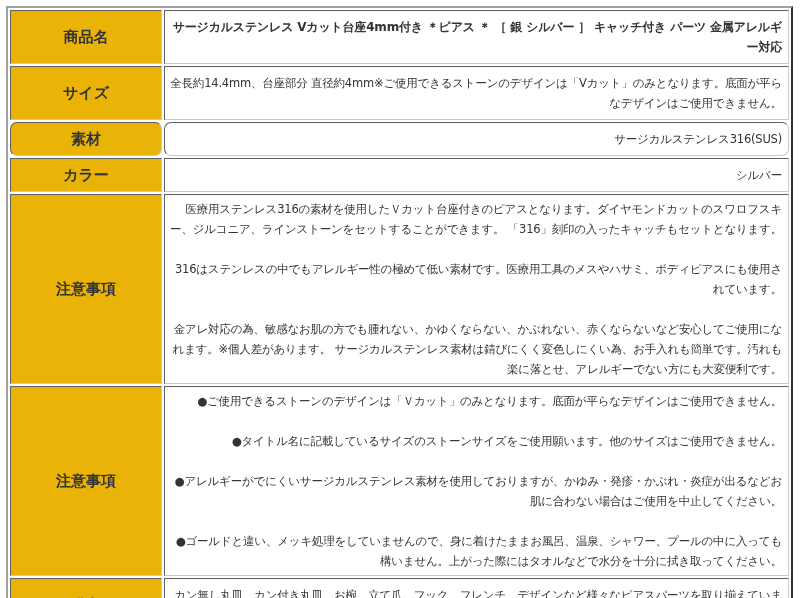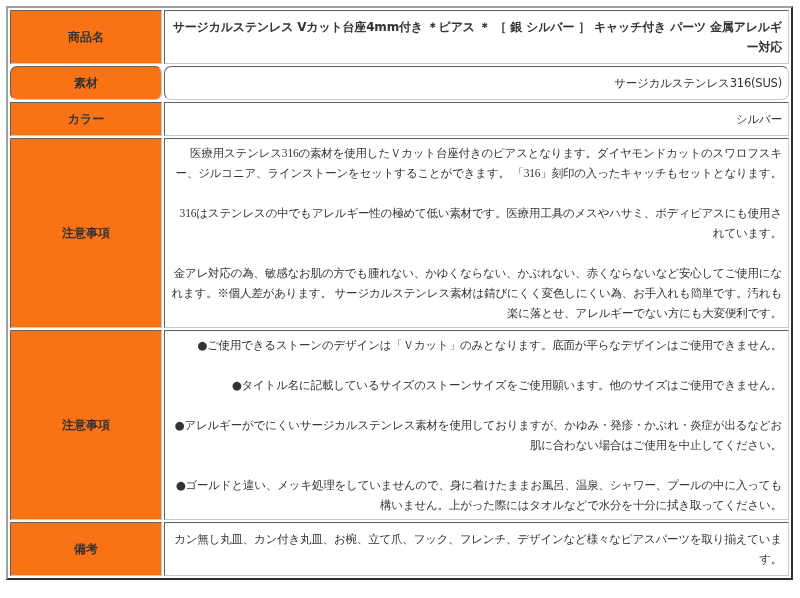--- a/index.html
+++ b/index.html
@@ -20,53 +20,59 @@
   }
   .spec-table td {
     border-style: solid;
     border-width: 1px;
     border-color: #606060 #c8c8c8 #c8c8c8 #606060;
     vertical-align: middle;
     line-height: 20px;
   }
   .label-cell {
     width: 148px;
-    background: #f97316;
+    background: #eab308;
     text-align: center;
     font-weight: bold;
     color: #333333;
-    font-size: 12px;
+    font-size: 15px;
   }
   .value-cell {
     background: #ffffff;
     padding: 4px 6px 4px 5px;
     text-align: right;
     font-size: 11.5px;
     letter-spacing: -0.2px;
   }
   .value-cell.bold { font-weight: bold; font-size: 12px; }
   .para { margin: 0; }
   .para + .para { margin-top: 20px; }
   .row-title td { height: 44px; }
   .row-size td { height: 44px; }
   .row-material td { height: 24px; border-radius: 7px; }
   .row-color td { height: 24px; }
-  .row-desc td { height: 172px; font-family: Liberation Serif, serif; }
+  .row-desc td { height: 172px; }
   .row-notes td { height: 176px; }
   .row-remarks td { height: 44px; }
 </style>
 </head>
 <body>
 
 <table class="spec-table">
   <tbody>
     <tr class="row-title">
       <td class="label-cell">商品名</td>
       <td class="value-cell bold">
         <p class="para">サージカルステンレス Vカット台座4mm付き ＊ピアス ＊ ［ 銀 シルバー ］ キャッチ付き パーツ 金属アレルギー対応</p>
+      </td>
+    </tr>
+    <tr class="row-size">
+      <td class="label-cell">サイズ</td>
+      <td class="value-cell">
+        <p class="para">全長約14.4mm、台座部分 直径約4mm※ご使用できるストーンのデザインは「Vカット」のみとなります。底面が平らなデザインはご使用できません。</p>
       </td>
     </tr>
     <tr class="row-material">
       <td class="label-cell">素材</td>
       <td class="value-cell">
         <p class="para">サージカルステンレス316(SUS)</p>
       </td>
     </tr>
     <tr class="row-color">
       <td class="label-cell">カラー</td>

